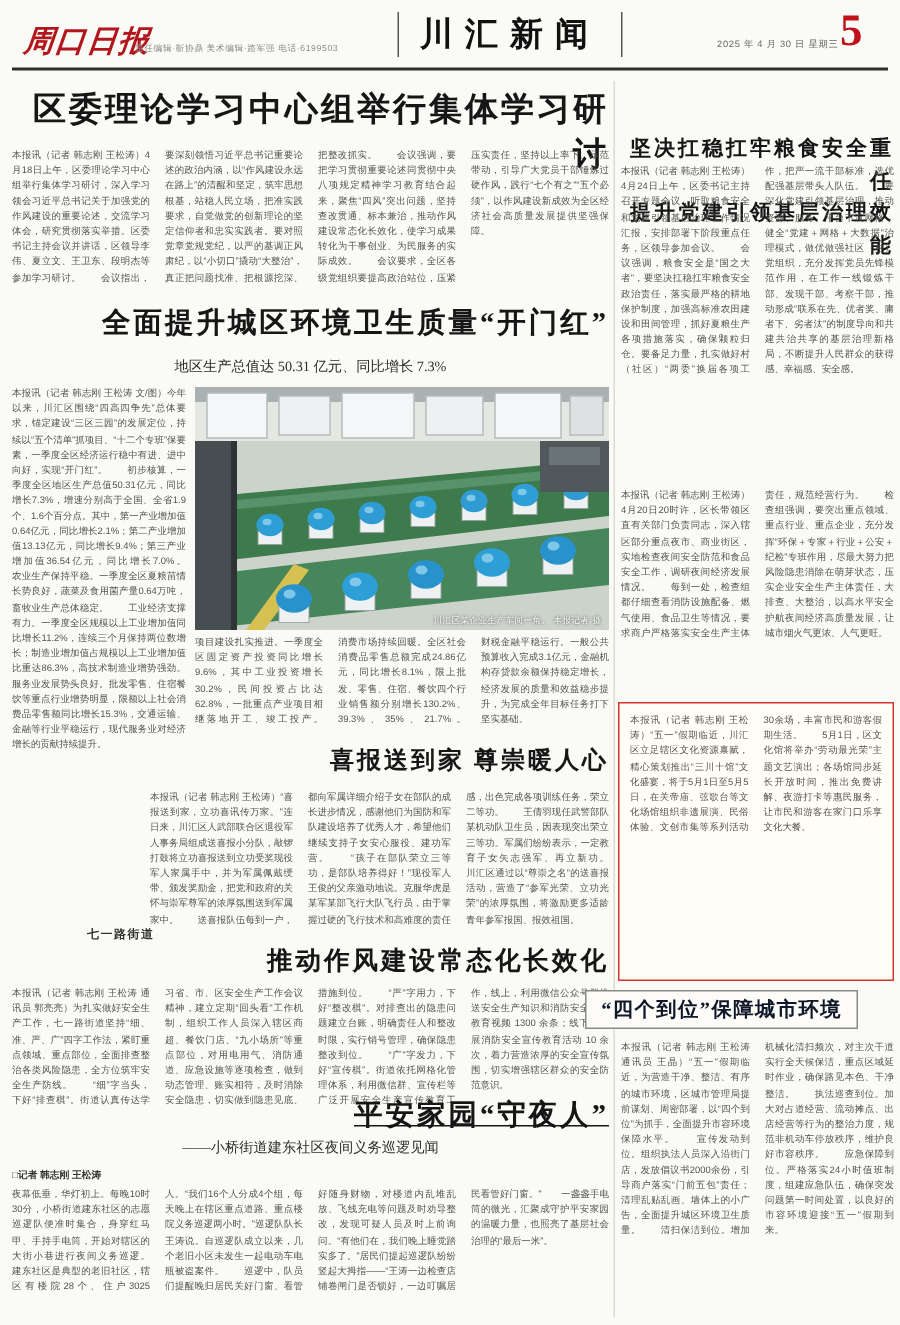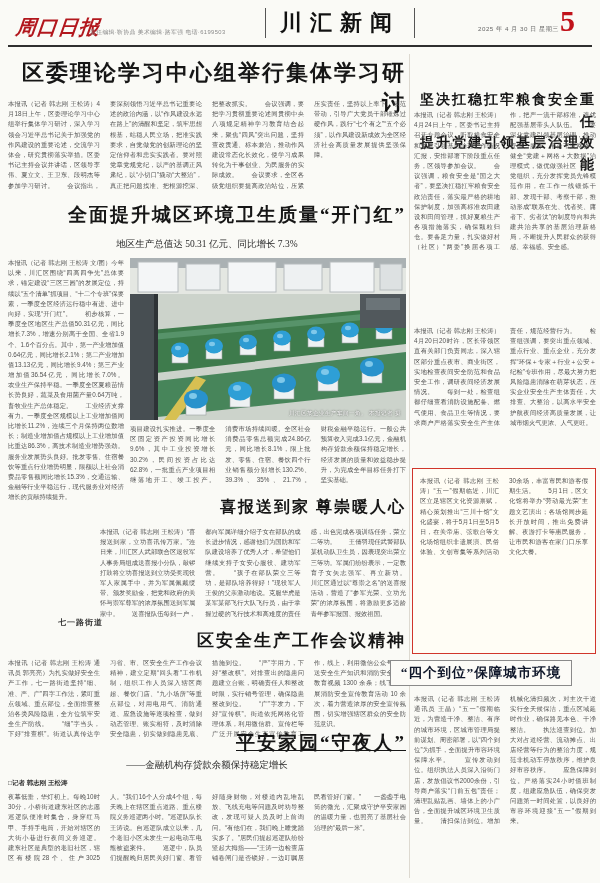--- a/index.html
+++ b/index.html
@@ -156,25 +156,25 @@
   </svg>
   <span class="photo-caption">川汇区某企业生产车间一角。 本报记者 摄</span>
 </div>
 
 <div class="abs body-text cols-3" style="left:130px;top:424px;width:276px;height:68px;">项目建设扎实推进。一季度全区固定资产投资同比增长9.6%，其中工业投资增长30.2%，民间投资占比达62.8%，一批重点产业项目相继落地开工、竣工投产。　　消费市场持续回暖。全区社会消费品零售总额完成24.86亿元，同比增长8.1%，限上批发、零售、住宿、餐饮四个行业销售额分别增长130.2%、39.3%、35%、21.7%。　　财税金融平稳运行。一般公共预算收入完成3.1亿元，金融机构存贷款余额保持稳定增长，经济发展的质量和效益稳步提升，为完成全年目标任务打下坚实基础。</div>
 
 <div class="abs art-title" style="left:100px;top:497px;width:306px;font-size:16px;text-align:right;padding-left:10px;box-sizing:border-box;">喜报送到家  尊崇暖人心</div>
 <div class="abs body-text cols-3" style="left:100px;top:527px;width:306px;height:96px;">本报讯（记者 韩志刚 王松涛）“喜报送到家，立功喜讯传万家。”连日来，川汇区人武部联合区退役军人事务局组成送喜报小分队，敲锣打鼓将立功喜报送到立功受奖现役军人家属手中，并为军属佩戴绶带、颁发奖励金，把党和政府的关怀与崇军尊军的浓厚氛围送到军属家中。　　送喜报队伍每到一户，都向军属详细介绍子女在部队的成长进步情况，感谢他们为国防和军队建设培养了优秀人才，希望他们继续支持子女安心服役、建功军营。　　“孩子在部队荣立三等功，是部队培养得好！”现役军人王俊的父亲激动地说。克服华虎是某军某部飞行大队飞行员，由于掌握过硬的飞行技术和高难度的责任感，出色完成各项训练任务，荣立二等功。　　王倩羽现任武警部队某机动队卫生员，因表现突出荣立三等功。军属们纷纷表示，一定教育子女矢志强军、再立新功。　　川汇区通过以“尊崇之名”的送喜报活动，营造了“参军光荣、立功光荣”的浓厚氛围，将激励更多适龄青年参军报国、报效祖国。</div>
 
 <div class="abs kicker-plain" style="left:10px;top:617px;margin-left:48px;">七一路街道</div>
-<div class="abs art-title" style="left:8px;top:629px;width:398px;font-size:17px;">区安全生产工作会议精神</div>
+<div class="abs art-title" style="left:8px;top:629px;width:398px;font-size:17px;">推动作风建设常态化长效化</div>
 <div class="abs body-text cols-4" style="left:8px;top:658px;width:398px;height:92px;">本报讯（记者 韩志刚 王松涛 通讯员 郭亮亮）为扎实做好安全生产工作，七一路街道坚持“细、准、严、广”四字工作法，紧盯重点领域、重点部位，全面排查整治各类风险隐患，全方位筑牢安全生产防线。　　“细”字当头，下好“排查棋”。街道认真传达学习省、市、区安全生产工作会议精神，建立定期“回头看”工作机制，组织工作人员深入辖区商超、餐饮门店、“九小场所”等重点部位，对用电用气、消防通道、应急设施等逐项检查，做到动态管理、账实相符，及时消除安全隐患，切实做到隐患见底、措施到位。　　“严”字用力，下好“整改棋”。对排查出的隐患问题建立台账，明确责任人和整改时限，实行销号管理，确保隐患整改到位。　　“广”字发力，下好“宣传棋”。街道依托网格化管理体系，利用微信群、宣传栏等广泛开展安全生产宣传教育工作，线上，利用微信公众号群推送安全生产知识和消防安全警示教育视频 1300 余条；线下，开展消防安全宣传教育活动 10 余次，着力营造浓厚的安全宣传氛围，切实增强辖区群众的安全防范意识。</div>
 
 <div class="abs art-title" style="left:8px;top:730px;width:398px;font-size:19px;text-decoration:underline;">平安家园“守夜人”</div>
-<div class="abs subtitle" style="left:8px;top:759px;width:398px;font-size:9.5px;">——金融机构存贷款余额保持稳定增长</div>
+<div class="abs subtitle" style="left:8px;top:759px;width:398px;font-size:9.5px;">——小桥街道建东社区夜间义务巡逻见闻</div>
 <div class="abs byline" style="left:8px;top:779px;">□记者 韩志刚 王松涛</div>
 <div class="abs body-text cols-4" style="left:8px;top:792px;width:398px;height:86px;">夜幕低垂，华灯初上。每晚10时30分，小桥街道建东社区的志愿巡逻队便准时集合，身穿红马甲、手持手电筒，开始对辖区的大街小巷进行夜间义务巡逻。　　建东社区是典型的老旧社区，辖区有楼院28个、住户3025人。“我们16个人分成4个组，每天晚上在辖区重点道路、重点楼院义务巡逻两小时。”巡逻队队长王涛说。自巡逻队成立以来，几个老旧小区未发生一起电动车电瓶被盗案件。　　巡逻中，队员们提醒晚归居民关好门窗、看管好随身财物，对楼道内乱堆乱放、飞线充电等问题及时劝导整改，发现可疑人员及时上前询问。“有他们在，我们晚上睡觉踏实多了。”居民们提起巡逻队纷纷竖起大拇指——“王涛一边检查店铺卷闸门是否锁好，一边叮嘱居民看管好门窗。”　　一盏盏手电筒的微光，汇聚成守护平安家园的温暖力量，也照亮了基层社会治理的“最后一米”。</div>
 
 <div class="abs" style="left:414px;top:57px;width:182px;margin-top:32px;">
   <div class="art-title" style="font-size:14px;line-height:1.55;">坚决扛稳扛牢粮食安全重任</div>
   <div class="art-title" style="font-size:14px;line-height:1.55;">提升党建引领基层治理效能</div>
 </div>
 <div class="abs body-text cols-2" style="left:414px;top:110px;width:182px;height:158px;">本报讯（记者 韩志刚 王松涛）4月24日上午，区委书记主持召开专题会议，听取粮食安全和党建引领基层治理工作情况汇报，安排部署下阶段重点任务，区领导参加会议。　　会议强调，粮食安全是“国之大者”，要坚决扛稳扛牢粮食安全政治责任，落实最严格的耕地保护制度，加强高标准农田建设和田间管理，抓好夏粮生产各项措施落实，确保颗粒归仓。要备足力量，扎实做好村（社区）“两委”换届各项工作，把严一流干部标准，选优配强基层带头人队伍。　　要深化党建引领基层治理，推动资源、服务、平台下沉网格，健全“党建＋网格＋大数据”治理模式，做优做强社区（村）党组织，充分发挥党员先锋模范作用，在工作一线锻炼干部、发现干部、考察干部，推动形成“联系在先、优者奖、庸者下、劣者汰”的制度导向和共建共治共享的基层治理新格局，不断提升人民群众的获得感、幸福感、安全感。</div>
 
 <div class="abs" style="left:414px;top:274px;width:182px;">

